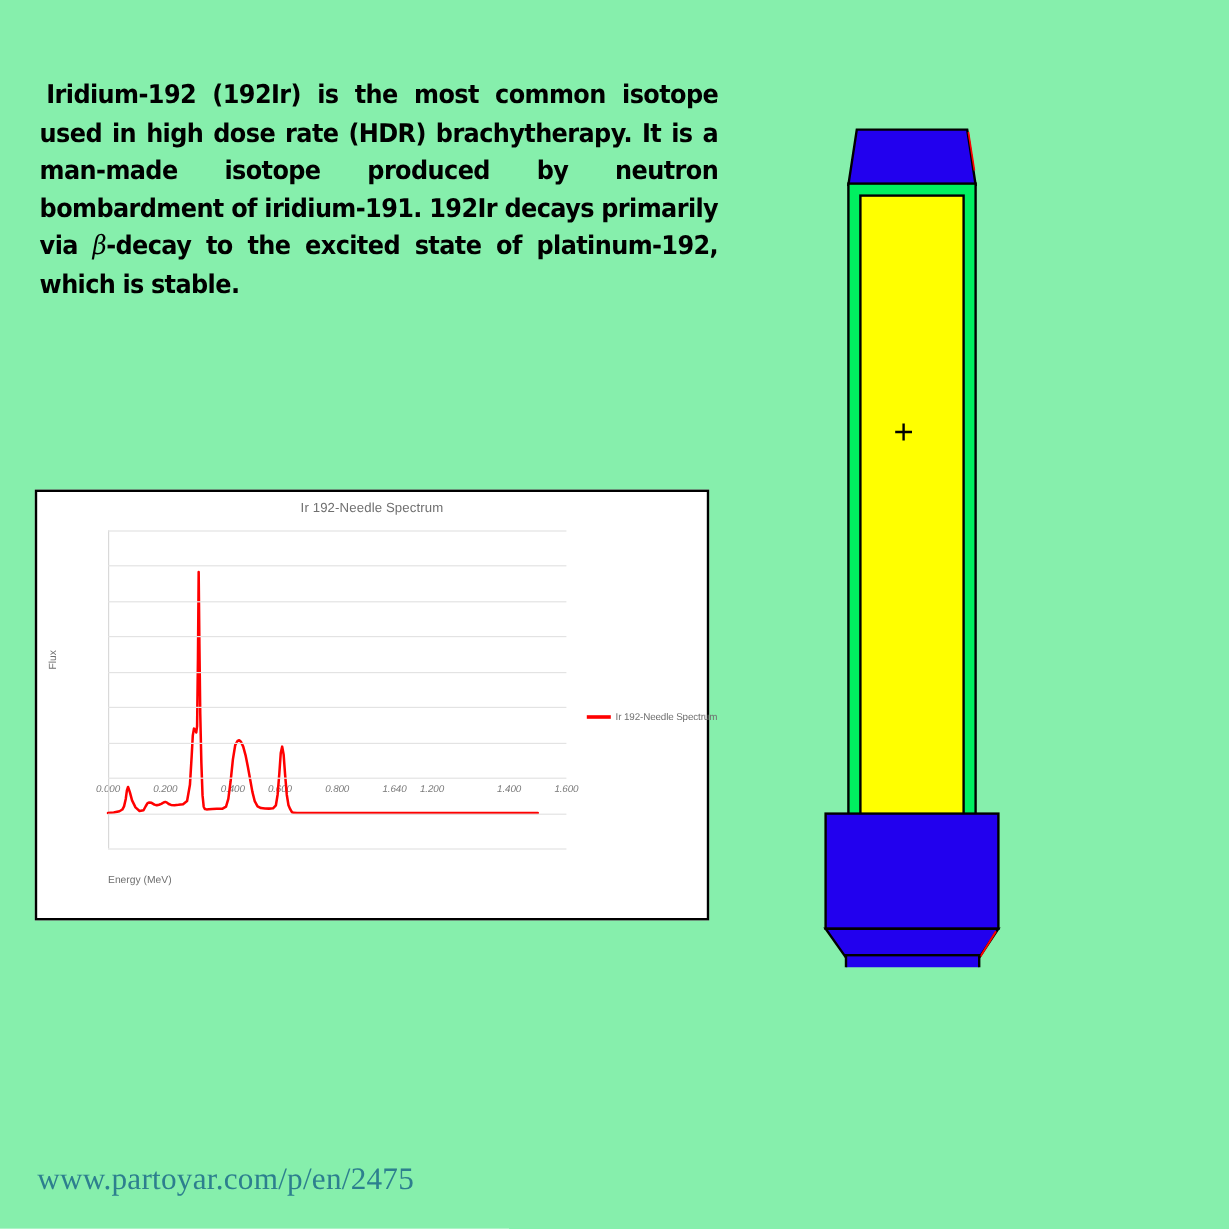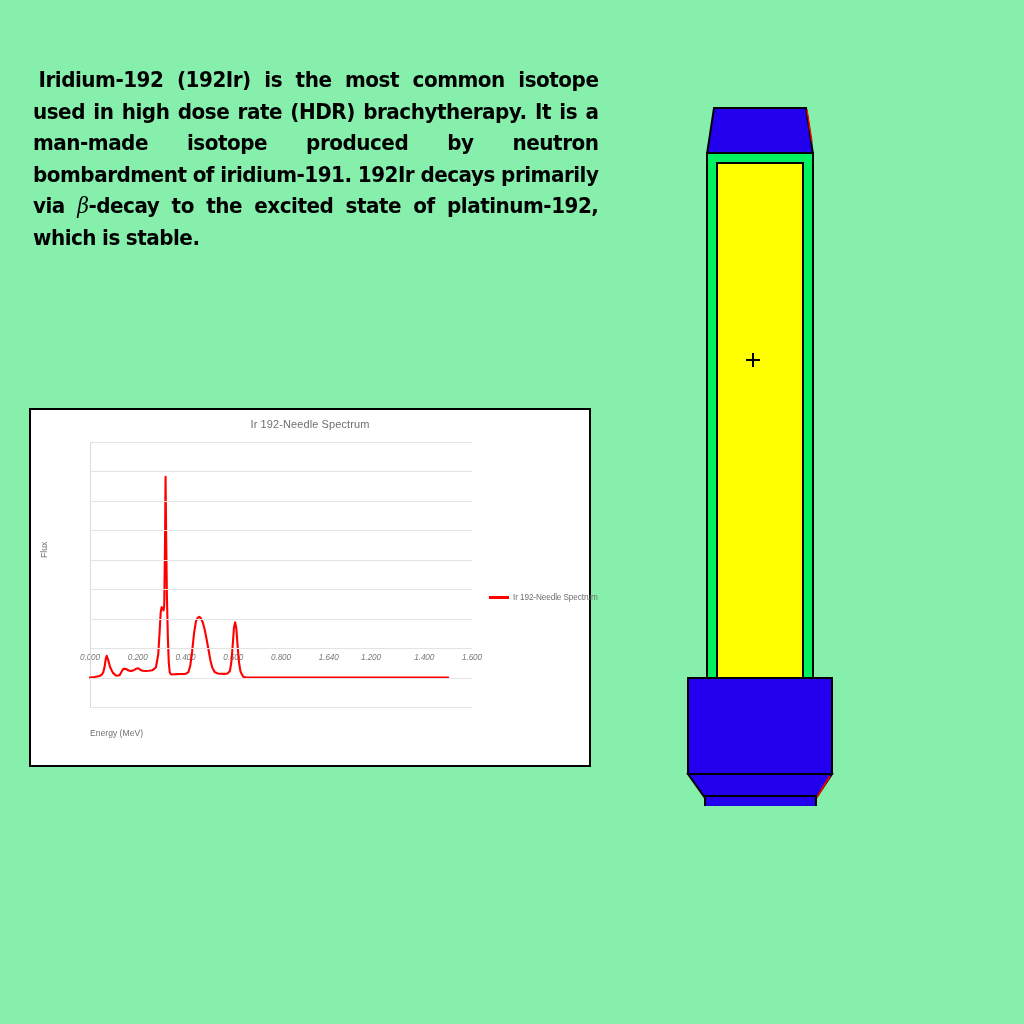--- a/index.html
+++ b/index.html
@@ -227,25 +227,25 @@
   <div id="chart-frame">
     <div id="chart-inner">
 
       <div id="chart-title">Ir 192-Needle Spectrum</div>
 
       <div id="y-axis-title">Flux</div>
 
       <div id="xtick-wrap">
           <div class="xtick-label" style="left: 0px;">0.000</div>
           <div class="xtick-label" style="left: 47.75px;">0.200</div>
-          <div class="xtick-label" style="left: 95.5px;">0.400</div>
+          <div class="xtick-label" style="left: 95.5px; padding-left: 17px;">0.400</div>
           <div class="xtick-label" style="left: 143.25px;">0.600</div>
           <div class="xtick-label" style="left: 191px;">0.800</div>
           <div class="xtick-label" style="left: 238.75px;">1.640</div>
-          <div class="xtick-label" style="left: 281px;">1.200</div>
+          <div class="xtick-label" style="left: 270px;">1.200</div>
           <div class="xtick-label" style="left: 334.25px;">1.400</div>
           <div class="xtick-label" style="left: 382px;">1.600</div>
         </div>
 
       <div id="plot-area">
         <div id="y-axis-line"></div>
         <svg id="spectrum-svg" viewBox="0 0 382 265" preserveAspectRatio="none">
           <polyline id="spectrum-path" fill="none" stroke="#ff0000" stroke-width="2.1" stroke-linejoin="round" stroke-linecap="round" vector-effect="non-scaling-stroke" points="0.00,235.56 4.77,235.08 9.55,234.02 11.94,232.61 13.37,229.96 14.80,223.78 15.76,216.71 16.71,213.77 18.14,217.89 20.05,224.96 22.92,230.84 26.26,233.79 29.61,233.20 31.52,229.67 32.95,227.31 34.38,226.72 36.29,227.02 38.68,228.49 40.59,229.08 42.50,228.61 44.41,227.90 46.32,226.72 47.75,226.25 49.18,226.84 50.61,228.02 52.52,228.78 55.39,228.96 58.73,228.72 62.55,228.19 65.90,225.54 68.28,212.00 69.71,188.44 70.67,170.78 71.62,165.18 72.58,166.07 73.53,168.42 74.25,163.12 74.97,106.00 75.56,34.74 76.16,94.22 76.88,153.11 77.83,194.33 78.79,220.83 79.74,230.26 80.70,232.14 82.13,232.49 84.04,232.32 86.90,232.14 90.72,232.02 95.50,231.90 98.36,230.26 100.27,223.78 102.18,209.06 104.09,190.80 106.00,179.02 107.91,175.49 109.35,174.90 110.78,176.08 112.69,180.20 114.60,187.27 116.51,196.69 118.42,207.29 120.33,217.89 122.24,225.54 124.63,229.96 127.49,231.43 130.84,231.73 134.18,231.85 137.52,231.55 139.91,229.08 141.34,220.24 142.77,202.58 143.97,185.50 145.16,180.20 146.35,186.68 147.55,203.17 148.98,220.24 150.41,229.08 151.84,232.32 153.28,234.85 154.71,235.38 157.57,235.50 167.12,235.56 191.00,235.56 214.88,235.56 238.75,235.56 262.63,235.56 286.50,235.56 310.38,235.56 334.25,235.56 346.19,235.56 358.13,235.56"></polyline>
         </svg>
       <div class="gridline" style="top: 0px;"></div>
@@ -291,14 +291,15 @@
       <polygon points="12,724 156,724 140,748 29,748" fill="#2200ee" stroke="#000000" stroke-width="2"></polygon>
 
       <line x1="154" y1="726" x2="141" y2="747" stroke="#ff0000" stroke-width="1.6"></line>
 
       <rect x="29" y="746" width="111" height="80" fill="#2200ee" stroke="#000000" stroke-width="2"></rect>
 
       <line x1="30" y1="825" x2="139" y2="825" stroke="#ff0000" stroke-width="2"></line>
     </svg>
   </div>
 
+  <div id="footer-url">www.partoyar.com/p/en/2475</div>
 
 </div>
 
 </body></html>

